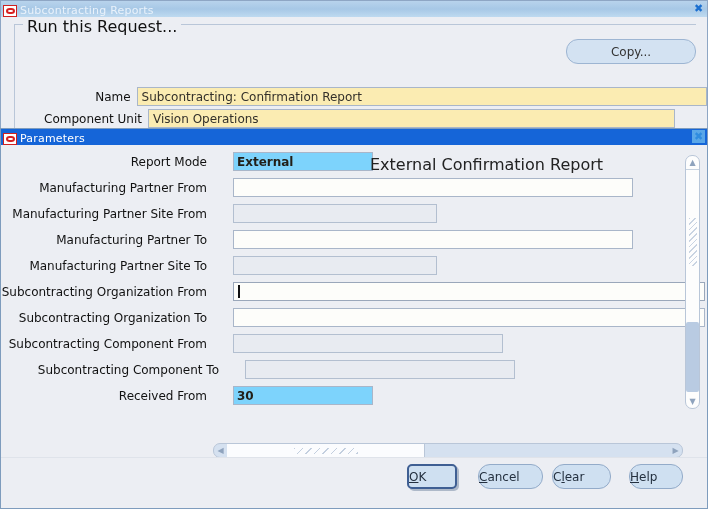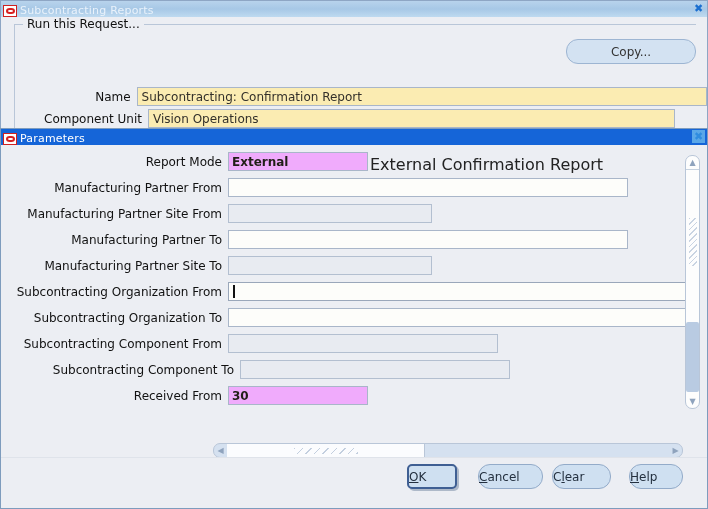--- a/index.html
+++ b/index.html
@@ -93,21 +93,21 @@
     border: 1px solid #b9c6d8;
     border-right: none;
     border-bottom: none;
     box-sizing: border-box;
   }
   .groupbox-legend {
     position: absolute;
     left: 8px; top: -8px;
     background: #eceef3;
     padding: 0 4px;
-    font-size: 12px;
+    font-size: 16px;
     color: #111;
     white-space: nowrap;
   }
   .copy-btn {
     position: absolute;
     right: 11px; top: 22px;
     width: 130px; height: 25px;
     background: #d3e2f2;
     border: 1px solid #9db5d2;
     border-radius: 12px;
@@ -161,24 +161,25 @@
     left: 0; top: 16px; right: 0; bottom: 0;
     background: #eceef3;
   }
   .param-area {
     position: absolute;
     left: 0; top: 6px;
     width: 708px; height: 280px;
   }
   .prow {
     position: absolute;
-    left: 15px;
+    left: 0;
     height: 21px;
     display: flex;
     align-items: center;
+    gap: 20px;
   }
   .plabel {
     width: 212px;
     text-align: right;
     padding-right: 6px;
     font-size: 12px;
     color: #111;
     box-sizing: border-box;
     white-space: nowrap;
   }
@@ -187,21 +188,21 @@
     box-sizing: border-box;
     border: 1px solid #a9b6c9;
     display: flex;
     align-items: center;
     padding-left: 3px;
     font-size: 12px;
     white-space: nowrap;
     overflow: hidden;
   }
   .pinput.yellow {
-    background: #f0abfc;
+    background: #7dd3fc;
     color: #221f18;
     font-weight: bold;
   }
   .pinput.white {
     background: #fdfdfa;
     color: #222;
   }
   .pinput.disabled {
     background: #e8ebf1;
     color: #777;

